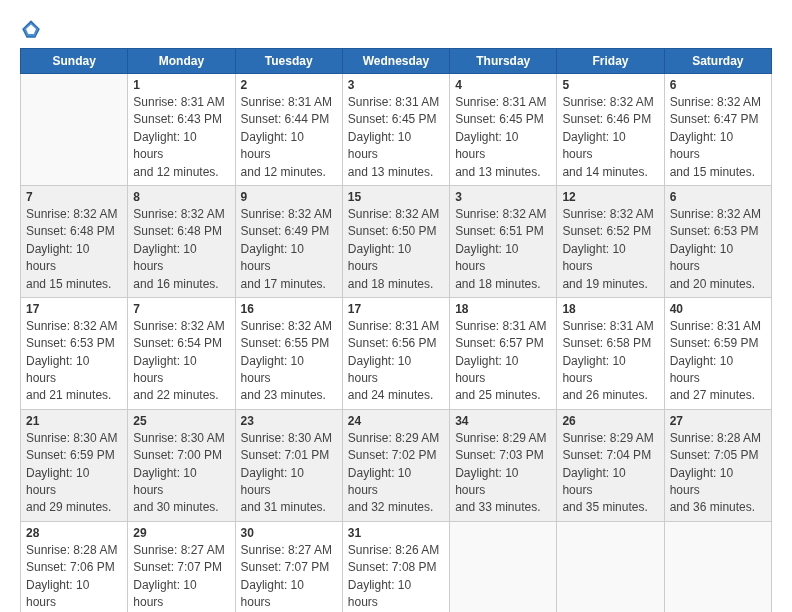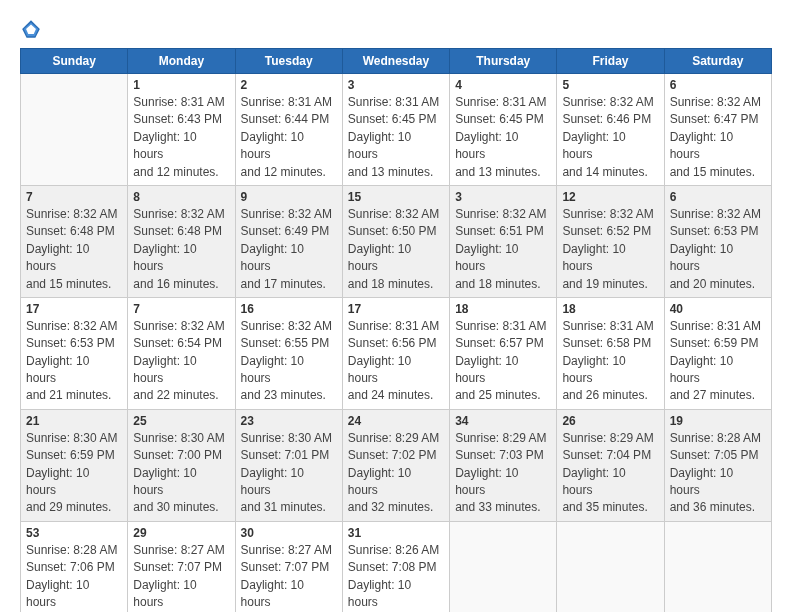--- a/index.html
+++ b/index.html
@@ -238,27 +238,27 @@
           </td>
           <td>
             <div class="day-number">34</div>
             <div class="day-info">Sunrise: 8:29 AM<br>Sunset: 7:03 PM<br>Daylight: 10 hours<br>and 33 minutes.</div>
           </td>
           <td>
             <div class="day-number">26</div>
             <div class="day-info">Sunrise: 8:29 AM<br>Sunset: 7:04 PM<br>Daylight: 10 hours<br>and 35 minutes.</div>
           </td>
           <td>
-            <div class="day-number">19</div>
+            <div class="day-number">27</div>
             <div class="day-info">Sunrise: 8:28 AM<br>Sunset: 7:05 PM<br>Daylight: 10 hours<br>and 36 minutes.</div>
           </td>
         </tr>
         <tr>
           <td>
-            <div class="day-number">53</div>
+            <div class="day-number">28</div>
             <div class="day-info">Sunrise: 8:28 AM<br>Sunset: 7:06 PM<br>Daylight: 10 hours<br>and 37 minutes.</div>
           </td>
           <td>
             <div class="day-number">29</div>
             <div class="day-info">Sunrise: 8:27 AM<br>Sunset: 7:07 PM<br>Daylight: 10 hours<br>and 39 minutes.</div>
           </td>
           <td>
             <div class="day-number">30</div>
             <div class="day-info">Sunrise: 8:27 AM<br>Sunset: 7:07 PM<br>Daylight: 10 hours<br>and 40 minutes.</div>
           </td>

